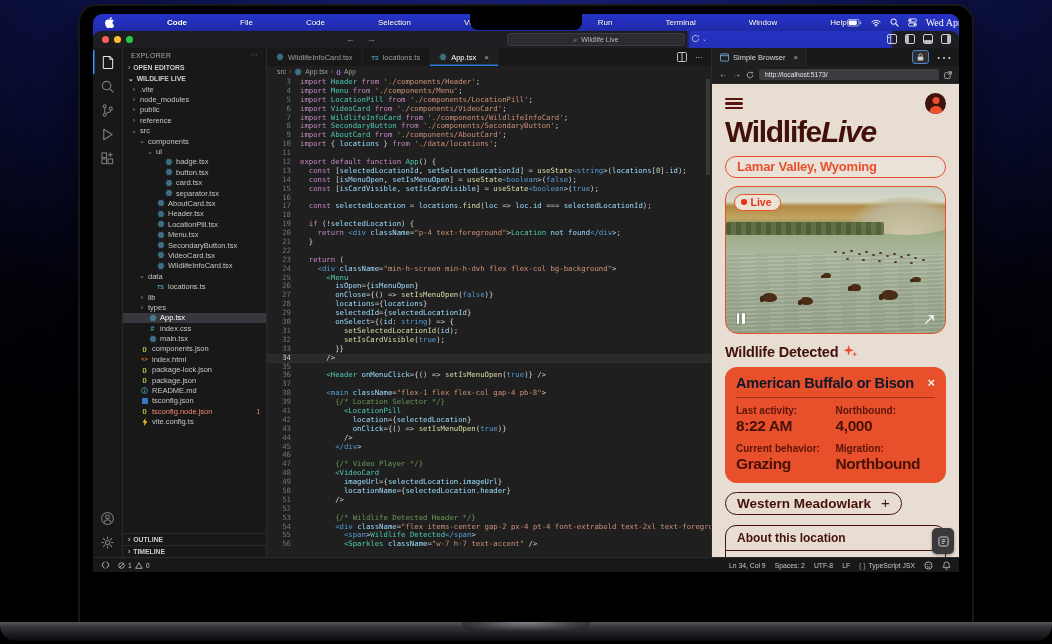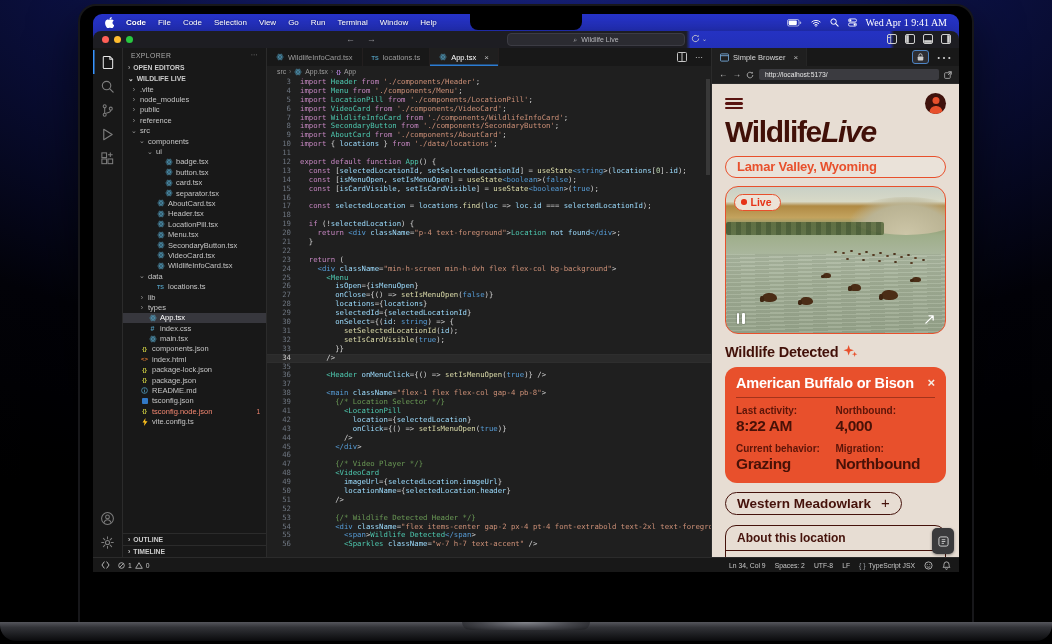--- a/index.html
+++ b/index.html
@@ -14,21 +14,21 @@
   .notch{position:absolute;left:50%;top:0;transform:translateX(-50%);width:112px;height:16px;background:#000;border-radius:0 0 8px 8px;z-index:60;}
   .base{position:absolute;left:0;top:622px;width:1052px;height:19px;
     background:linear-gradient(180deg,#55565c 0%,#323338 28%,#1a1b1e 70%,#0a0a0c 100%);
     border-radius:0 0 16px 16px;}
   .scoop{position:absolute;left:50%;top:0;transform:translateX(-50%);width:128px;height:8px;
     background:radial-gradient(60% 130% at 50% 0%, #84868d 0%, #45464c 60%, #26272b 100%);border-radius:0 0 10px 10px;}
   
   .menubar{position:absolute;left:0;top:0;width:100%;height:17px;display:flex;align-items:center;
     padding:0 12px;box-sizing:border-box;color:#fff;font-size:8px;z-index:50;}
   .mb-left{display:flex;align-items:center;gap:12px;}
-  .mb-item{white-space:nowrap;text-shadow:0 0 2px rgba(0,0,0,.4);}
+  .mb-item{white-space:nowrap;text-shadow:0 0 2px rgba(0,0,0,.4);margin-left:41px;}
   .mb-item.bold{font-weight:bold;}
   .mb-right{margin-left:auto;display:flex;align-items:center;gap:9px;}
   .mb-clock{white-space:nowrap;font-size:10px;font-family:Liberation Serif, serif;}
   
   .vswindow{position:absolute;left:0;top:17px;width:866px;height:541px;border-radius:8px 8px 0 0;overflow:hidden;
     display:flex;flex-direction:column;box-shadow:0 8px 30px rgba(0,0,0,.55);}
   .titlebar{position:relative;height:17px;flex:none;
     background:linear-gradient(90deg,#1d1d22 0%,#1d1d22 68.5%,rgba(29,29,34,0) 69%,rgba(29,29,34,0) 92%,#1d1d22 92.5%);}
   .lights{position:absolute;left:9px;top:5px;display:flex;gap:5px;}
   .light{width:7px;height:7px;border-radius:50%;}
@@ -106,21 +106,21 @@
   .bison::before{content:"";position:absolute;left:-2px;bottom:0;width:4px;height:60%;background:#3f2511;border-radius:40% 40% 30% 30%;}
   .live-badge{position:absolute;left:8px;top:7px;display:flex;align-items:center;gap:4px;background:#ece3d7;border:1.2px solid #e8502c;border-radius:10px;padding:1.5px 8px 1.5px 6px;}
   .live-dot{width:5.5px;height:5.5px;border-radius:50%;background:#e63317;}
   .live-txt{color:#e63317;font-weight:bold;font-size:10.5px;}
   .pause{position:absolute;left:11px;bottom:9px;display:flex;gap:3px;}
   .pause i{display:block;width:2.4px;height:11px;background:#fff;border-radius:1px;box-shadow:0 0 2px rgba(0,0,0,.4);}
   .expand{position:absolute;right:10px;bottom:8px;}
   .detected{margin-top:10px;display:flex;align-items:center;gap:5px;font-weight:bold;font-size:14.5px;color:#411008;letter-spacing:-.2px;}
   .info-card{margin-top:7px;background:#e8502c;border-radius:12px;padding:8px 11px 10px;}
   .ic-head{display:flex;align-items:center;justify-content:space-between;}
-  .ic-title{color:#ffffff;font-weight:bold;font-size:14.5px;letter-spacing:-.2px;}
+  .ic-title{color:#0f172a;font-weight:bold;font-size:14.5px;letter-spacing:-.2px;}
   .ic-close{color:#f6ede4;font-size:13px;font-weight:bold;line-height:1;}
   .ic-div{border-top:1.2px solid rgba(80,16,6,.45);margin:6px 0 7px;}
   .ic-grid{display:grid;grid-template-columns:1fr 1fr;row-gap:8px;}
   .ic-label{font-size:10px;color:#5c1509;font-weight:bold;}
   .ic-value{font-size:15.5px;color:#471107;font-weight:bold;letter-spacing:-.4px;margin-top:1px;}
   .pill2{margin-top:9px;display:inline-flex;align-items:center;gap:10px;border:1.5px solid #45120b;border-radius:13px;padding:3px 11px;color:#45120b;font-weight:bold;font-size:13.5px;}
   .pill2 .plus{font-size:15px;font-weight:normal;line-height:.8;}
   .about{margin-top:10px;border:1.5px solid #45120b;border-radius:11px;overflow:hidden;}
   .about-head{padding:5px 11px;font-weight:bold;font-size:12px;color:#45120b;border-bottom:1.5px solid #45120b;}
   .about-body{padding:7px 11px;font-weight:bold;font-size:14px;line-height:1.16;letter-spacing:-.3px;color:#69150c;}

